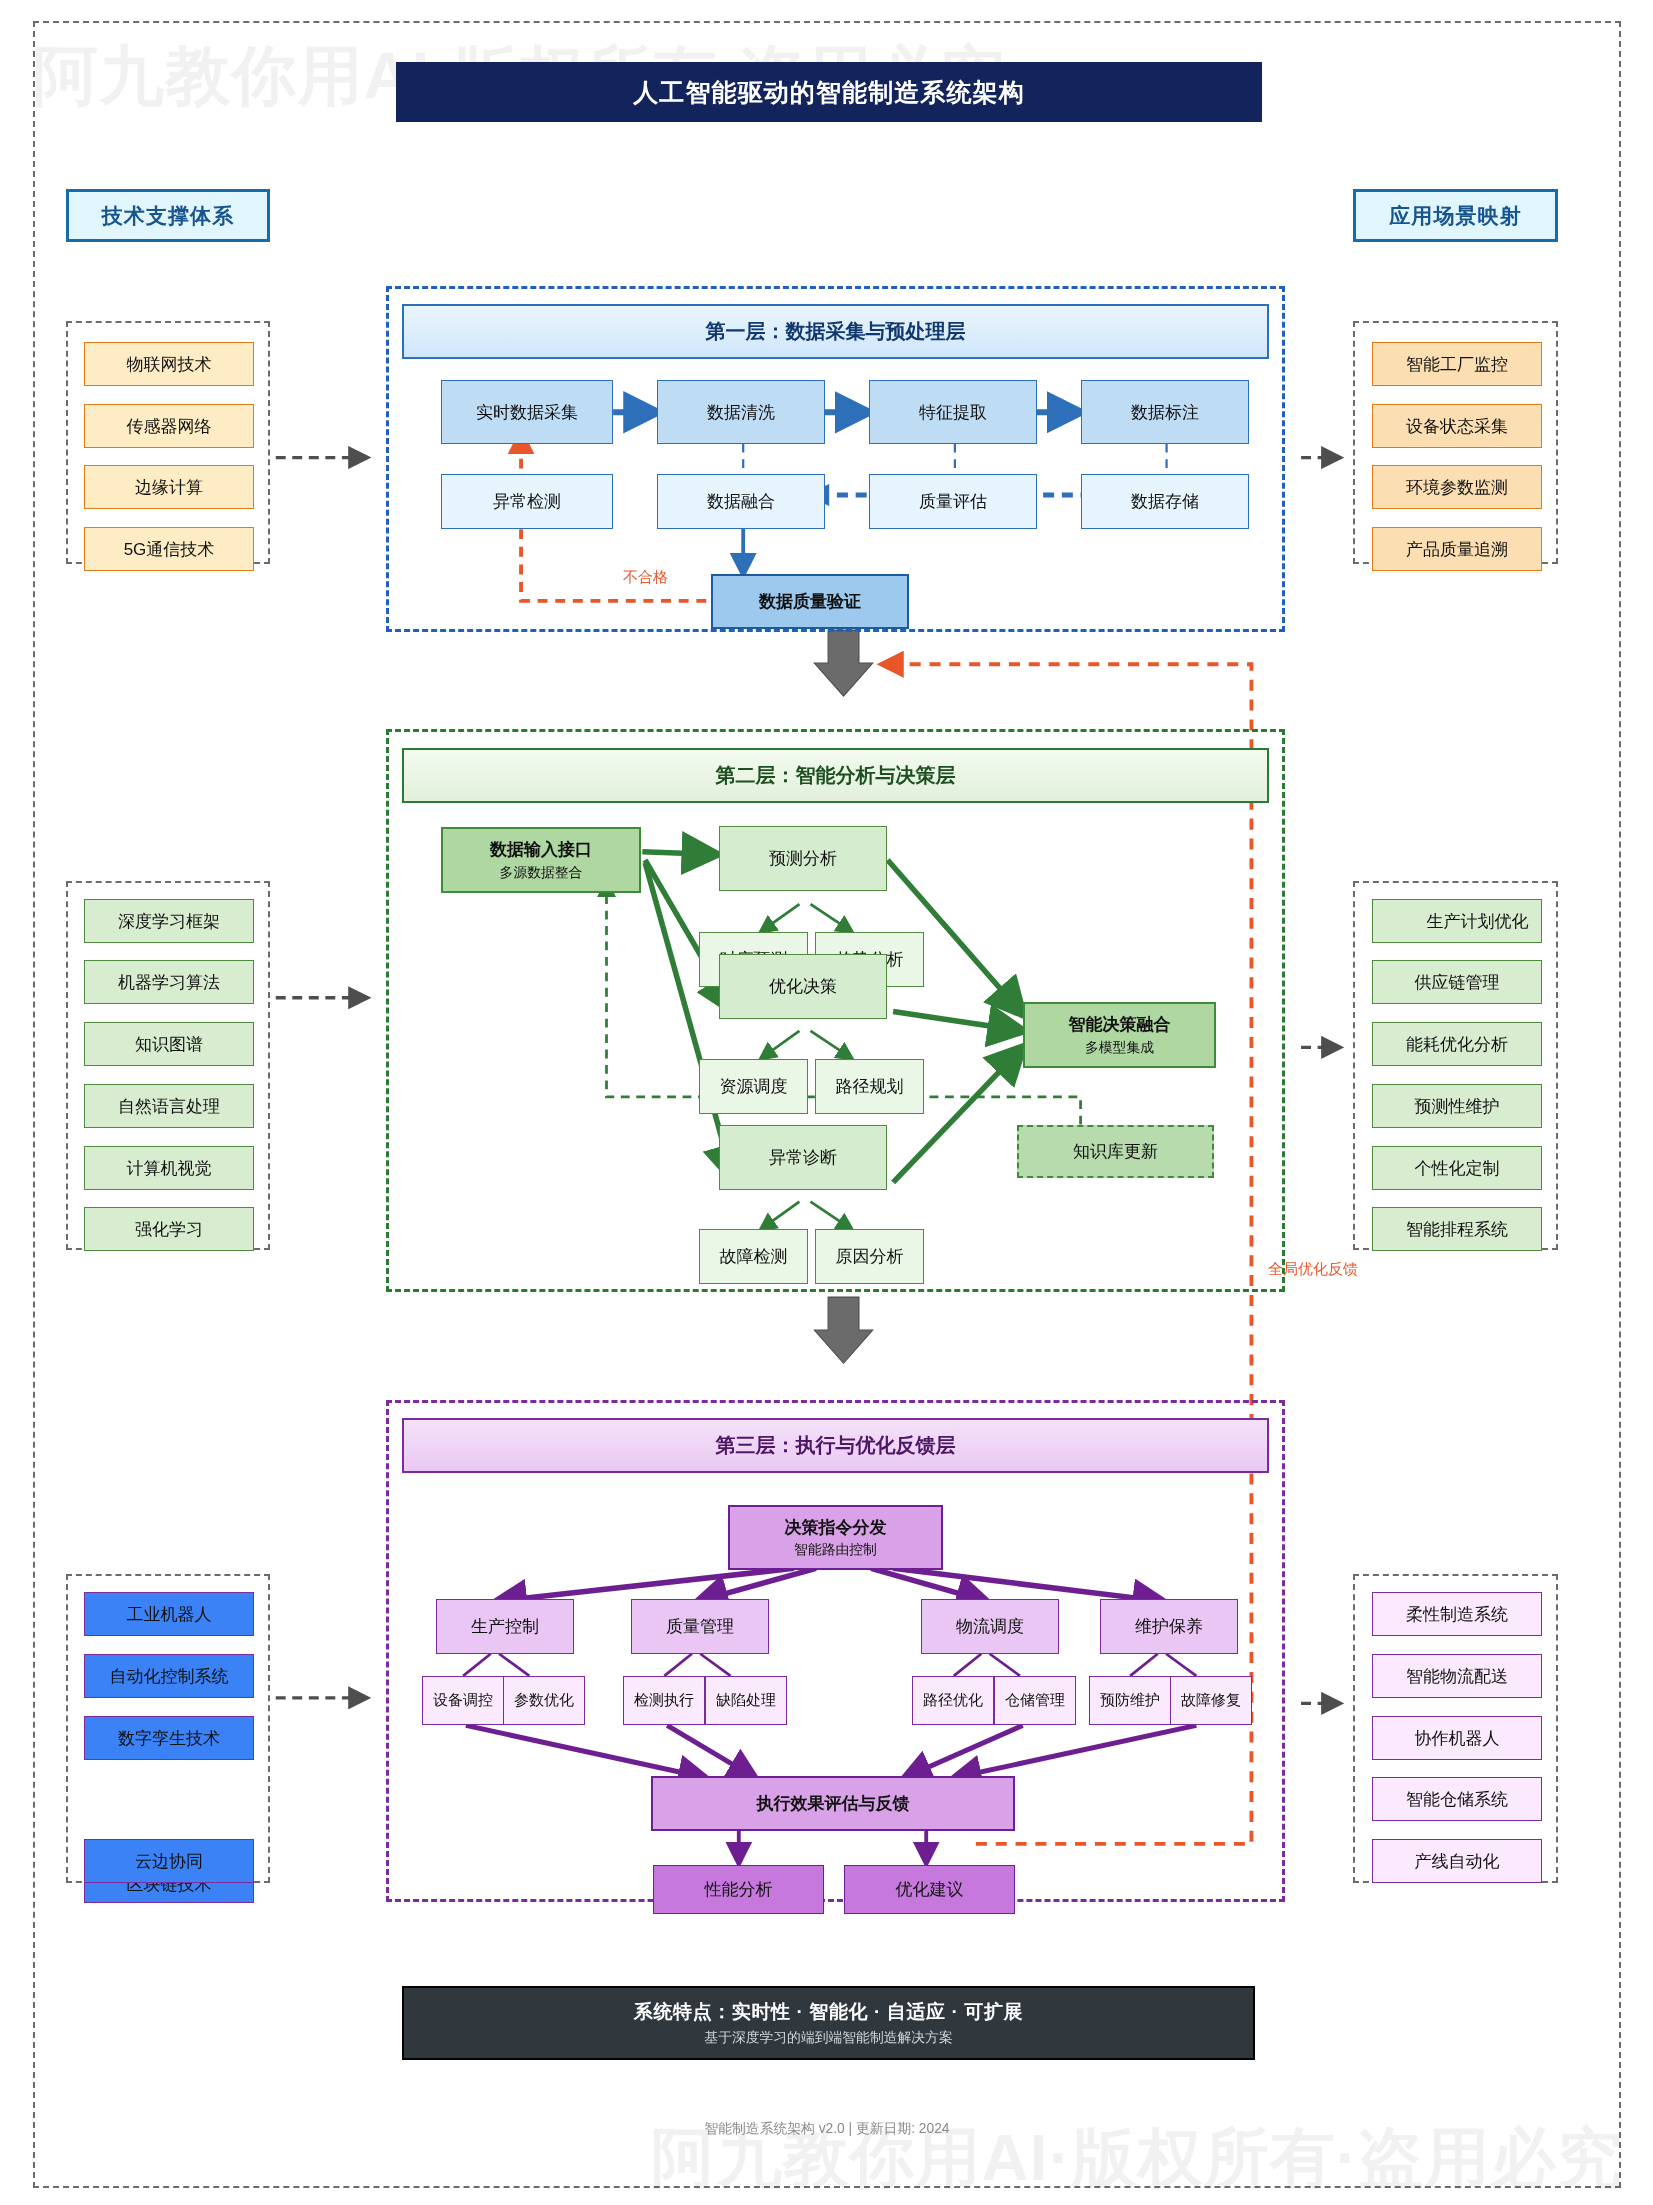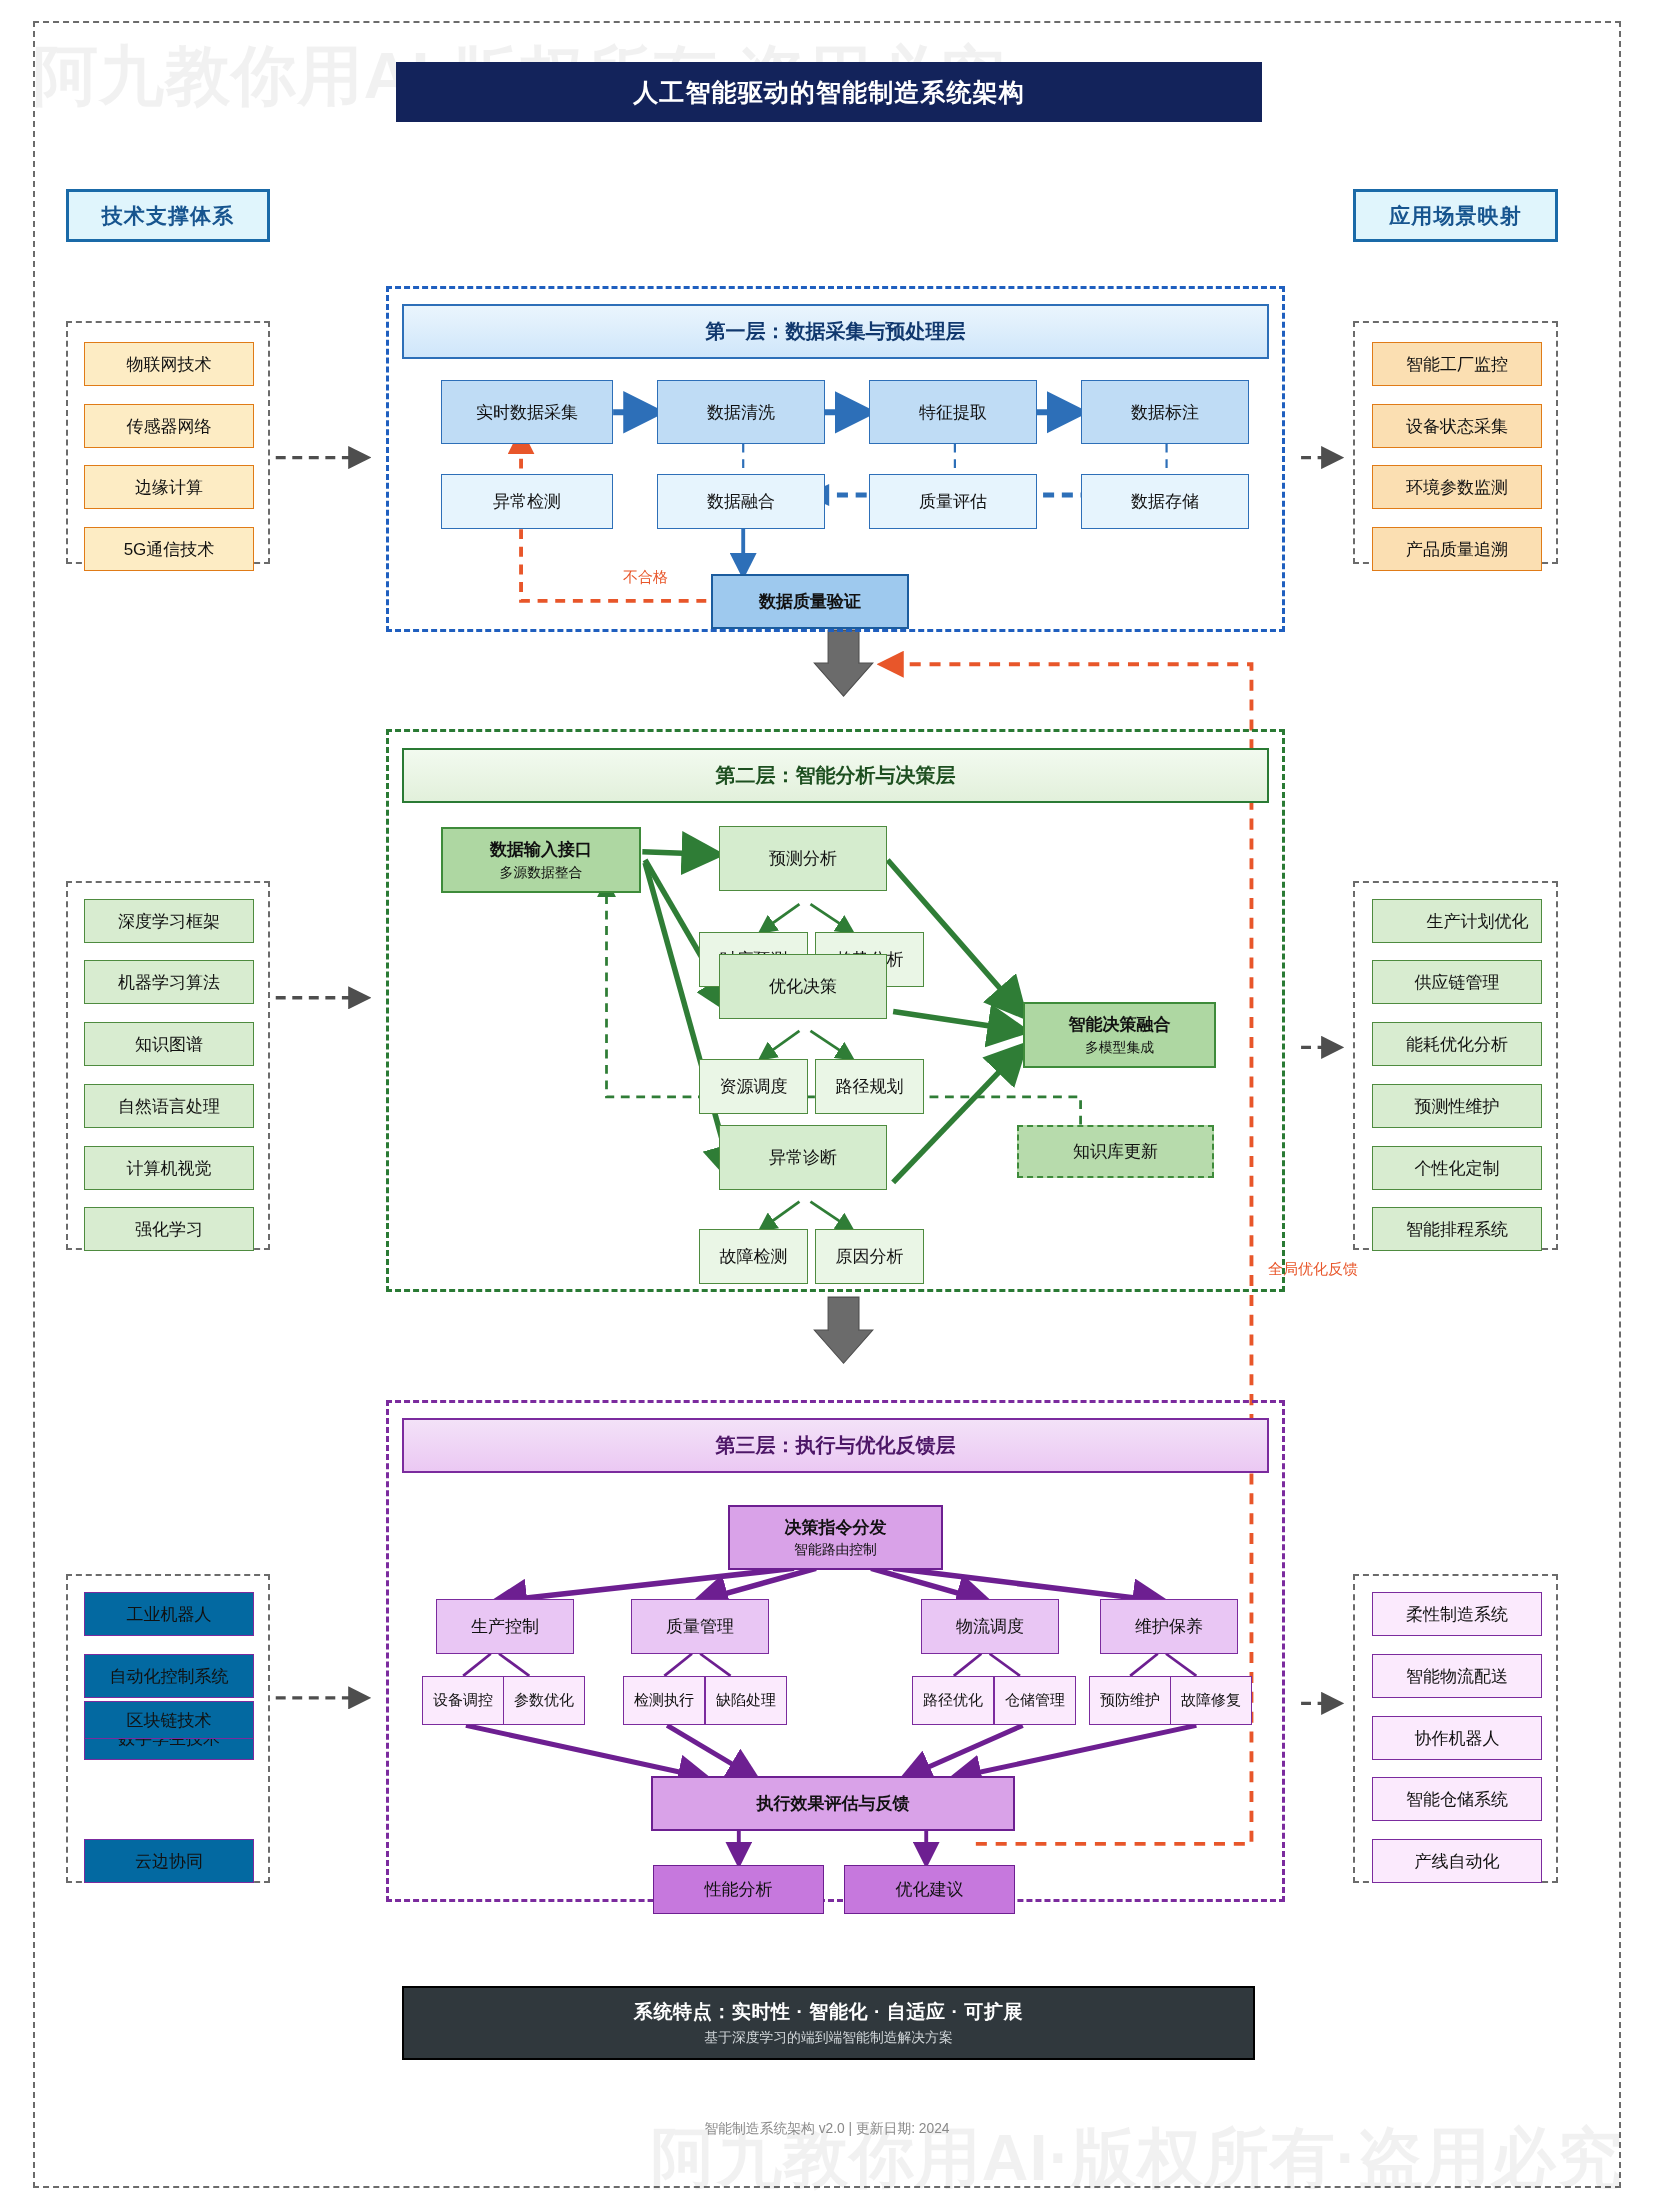--- a/index.html
+++ b/index.html
@@ -21,21 +21,21 @@
   .side-head span{color:#17558f;font-size:21px;font-weight:700;letter-spacing:1.1px;}
   #left-head{left:66px;top:189px;width:204px;}
   #right-head{left:1353px;top:189px;width:205px;}
 
   
   .side-group{position:absolute;border:2.2px dashed #6b6b6b;box-sizing:border-box;}
 
   .chip{position:absolute;box-sizing:border-box;display:flex;align-items:center;justify-content:center;font-size:17px;color:#111;}
   .chip-orange{background:#fdecc4;border:1.7px solid #e07b17;}
   .chip-green{background:#d8ecd0;border:1.7px solid #4e8b3f;}
-  .chip-purple-l{background:#0369a1;border:1.7px solid #7b2b9e;}
+  .chip-purple-l{background:#3b82f6;border:1.7px solid #7b2b9e;}
   .chip-purple-r{background:#fbeafd;border:1.7px solid #7b2b9e;}
   .chip-orange-r{background:#fbdfb2;border:1.7px solid #e07b17;}
 
   
   .layer{position:absolute;box-sizing:border-box;}
   #layer1{left:386px;top:286px;width:899px;height:346px;border:3.3px dashed #1f5fbf;}
   #layer2{left:386px;top:729px;width:899px;height:563px;border:3.3px dashed #2a7a34;}
   #layer3{left:386px;top:1400px;width:899px;height:502px;border:3.3px dashed #7b2b9e;}
 
   .layer-head{position:absolute;box-sizing:border-box;display:flex;align-items:center;justify-content:center;font-size:20px;font-weight:700;}
@@ -217,21 +217,21 @@
   <div class="chip chip-green" style="left:84px;top:899px;width:170px;height:44px;">深度学习框架</div>
   <div class="chip chip-green" style="left:84px;top:960px;width:170px;height:44px;">机器学习算法</div>
   <div class="chip chip-green" style="left:84px;top:1022px;width:170px;height:44px;">知识图谱</div>
   <div class="chip chip-green" style="left:84px;top:1084px;width:170px;height:44px;">自然语言处理</div>
   <div class="chip chip-green" style="left:84px;top:1146px;width:170px;height:44px;">计算机视觉</div>
   <div class="chip chip-green" style="left:84px;top:1207px;width:170px;height:44px;">强化学习</div>
 
   <div class="chip chip-purple-l" style="left:84px;top:1592px;width:170px;height:44px;">工业机器人</div>
   <div class="chip chip-purple-l" style="left:84px;top:1654px;width:170px;height:44px;">自动化控制系统</div>
   <div class="chip chip-purple-l" style="left:84px;top:1716px;width:170px;height:44px;">数字孪生技术</div>
-  <div class="chip chip-purple-l" style="left:84px;top:1701px;width:170px;height:38px;">区块链技术</div>
+  <div class="chip chip-purple-l" style="left:84px;top:1865px;width:170px;height:38px;">区块链技术</div>
   <div class="chip chip-purple-l" style="left:84px;top:1839px;width:170px;height:44px;">云边协同</div>
 
   <div class="side-head" id="right-head">
       <span>应用场景映射</span>
     </div>
   <div class="side-group" style="left:1353px;top:321px;width:205px;height:243px;"></div>
   <div class="side-group" style="left:1353px;top:881px;width:205px;height:369px;"></div>
   <div class="side-group" style="left:1353px;top:1574px;width:205px;height:309px;"></div>
 
   <div class="chip chip-orange-r" style="left:1372px;top:342px;width:170px;height:44px;">智能工厂监控</div>

